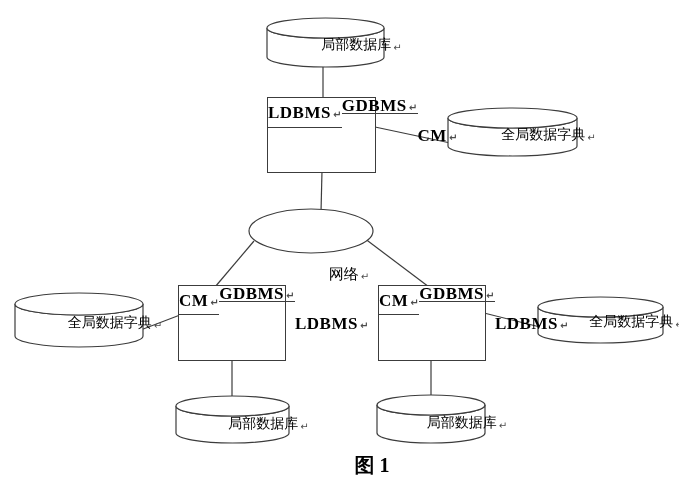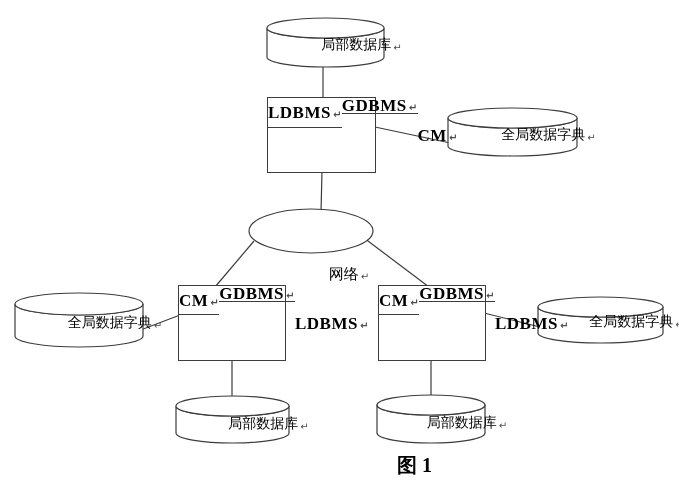--- a/index.html
+++ b/index.html
@@ -53,24 +53,24 @@
     font-family: "DejaVu Sans", sans-serif;
     font-size: 10px;
     color: #4d4d4d;
     margin-left: 2px;
     position: relative;
     top: 2px;
   }
 
   .caption {
     position: absolute;
-    left: 292px;
+    left: 302px;
     top: 452px;
     width: 140px;
-    text-align: right;
+    text-align: center;
     font-family: "Liberation Serif", serif;
     font-weight: bold;
     font-size: 20px;
     line-height: 26px;
     color: #000000;
   }
 </style>
 </head>
 <body>
 

